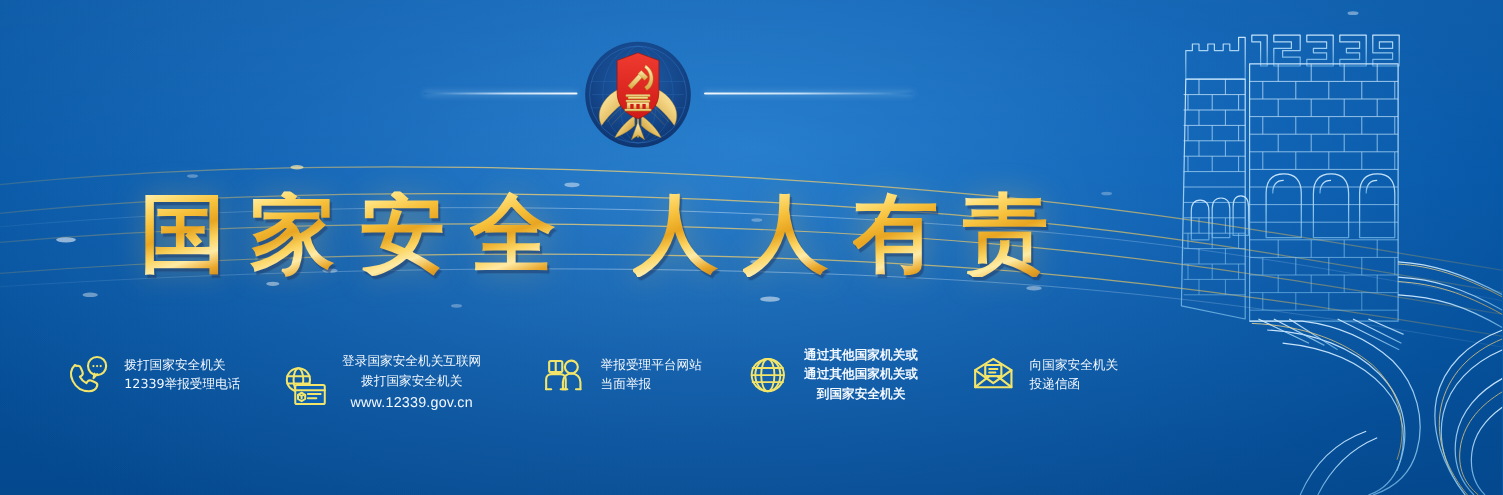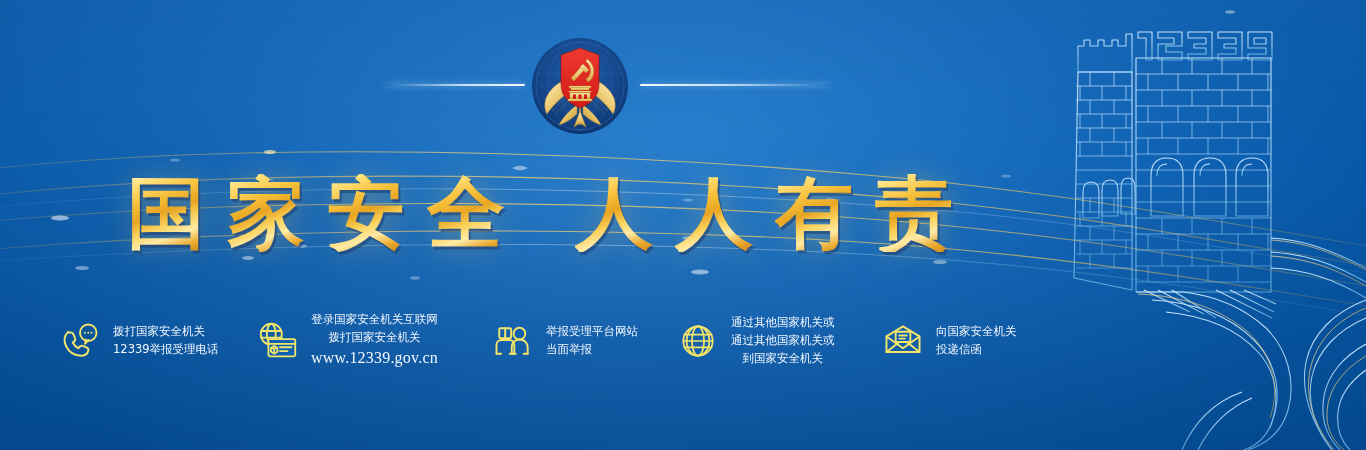--- a/index.html
+++ b/index.html
@@ -126,22 +126,22 @@
     display: flex;
     flex-direction: column;
     justify-content: center;
     color: #f2f8ff;
     font-size: 11.5px;
     line-height: 1.55;
     font-family: "DejaVu Sans", "Liberation Sans", sans-serif;
     white-space: nowrap;
   }
   .ch-text .line-url {
-    font-family: Liberation Serif, serif;
-    font-size: 16px;
+    font-family: Liberation Sans, sans-serif;
+    font-size: 13px;
     letter-spacing: .2px;
   }
   .ch-text.centered { text-align: center; }
 
   
   #greatwall {
     position: absolute;
     right: 0;
     top: 0;
     width: 300px;
@@ -433,21 +433,21 @@
           <circle cx="33" cy="15" r="1.1" fill="#f3e56a" stroke="none"></circle>
           <circle cx="36.6" cy="15" r="1.1" fill="#f3e56a" stroke="none"></circle>
         </svg>
       </span>
       <span class="ch-text">
         <span>拨打国家安全机关</span>
         <span>12339举报受理电话</span>
       </span>
     </div>
 
-    <div class="channel" style="width:235px;">
+    <div class="channel" style="width:235px;align-items:flex-end;">
       <span class="ch-icon">
         <svg width="46" height="46" viewBox="0 0 48 48" fill="none" stroke="#f3e56a" stroke-width="1.9" stroke-linecap="round" stroke-linejoin="round">
           <circle cx="17" cy="17" r="11"></circle>
           <ellipse cx="17" cy="17" rx="4.6" ry="11"></ellipse>
           <path d="M6.4,13.6 H27.6 M6.4,20.4 H27.6"></path>
           <rect x="14" y="22" width="28" height="18" rx="1.6" fill="#0b60b4"></rect>
           <path d="M14,27 H42"></path>
           <path d="M26,30.5 H38 M26,34.5 H34"></path>
           <path d="M20,29.2 L23.4,31.2 L23.4,35.2 L20,37.2 L16.6,35.2 L16.6,31.2 Z"></path>
           <path d="M20,32.3 L20,34.6 M18.4,31.5 L20,32.3 L21.6,31.5"></path>
@@ -472,21 +472,21 @@
           <path d="M22.6,38 L22.6,31 C22.6,26 26,22.4 31,22.4"></path>
           <path d="M22.6,38 L27,38 M35.6,38 L40,38"></path>
         </svg>
       </span>
       <span class="ch-text">
         <span>举报受理平台网站</span>
         <span>当面举报</span>
       </span>
     </div>
 
-    <div class="channel" style="width:205px;">
+    <div class="channel" style="width:205px;font-weight:bold;">
       <span class="ch-icon">
         <svg width="44" height="44" viewBox="0 0 48 48" fill="none" stroke="#f3e56a" stroke-width="1.9" stroke-linecap="round" stroke-linejoin="round">
           <circle cx="24" cy="24" r="16"></circle>
           <ellipse cx="24" cy="24" rx="6.6" ry="16"></ellipse>
           <ellipse cx="24" cy="24" rx="12.4" ry="16"></ellipse>
           <path d="M9,17 H39 M8,24 H40 M9,31 H39"></path>
         </svg>
       </span>
       <span class="ch-text centered">
         <span>通过其他国家机关或</span>

